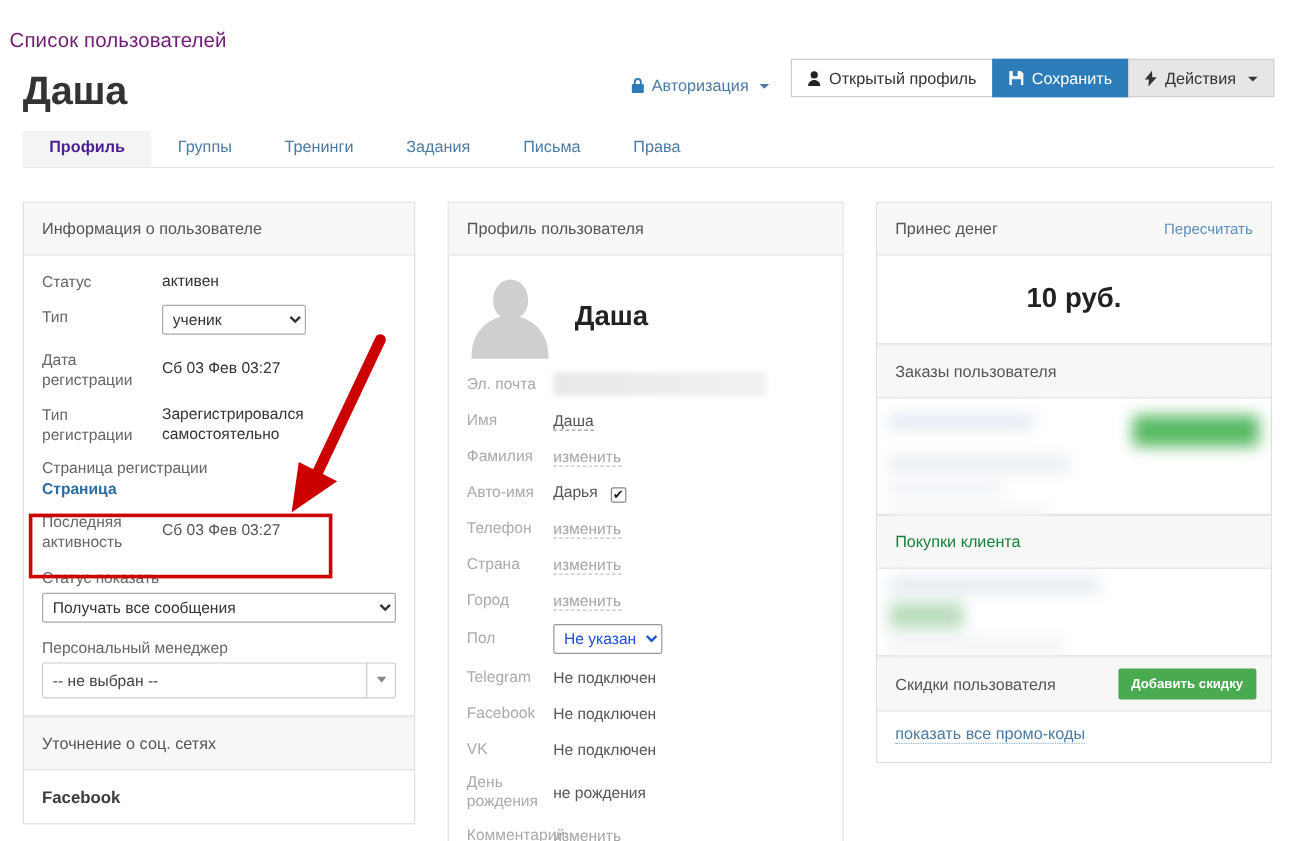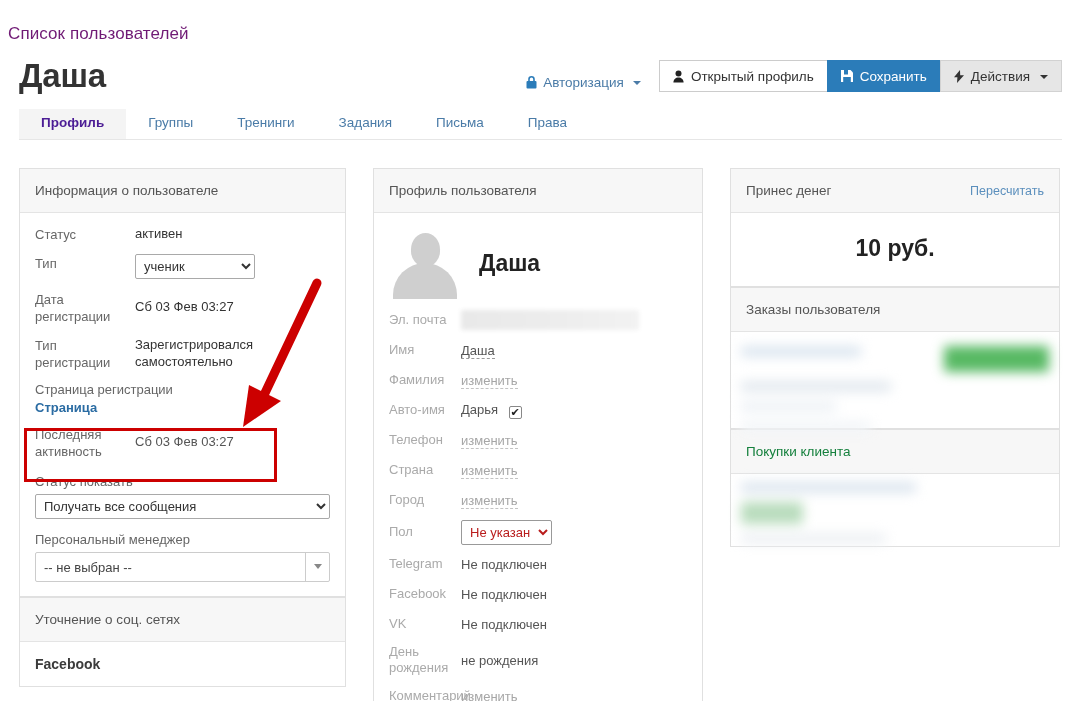--- a/index.html
+++ b/index.html
@@ -25,21 +25,21 @@
 
   
   .page-title {
     position: absolute; left: 19px; top: 57px;
     font-size: 33px; font-weight: bold; color: #333;
     letter-spacing: -.2px;
   }
 
   
   .actions {
-    position: absolute; right: 24px; top: 60px;
+    position: absolute; right: 24px; top: 49px;
     display: flex; align-items: stretch; height: 44px;
   }
   .auth-link {
     display: flex; align-items: center; gap: 6px;
     font-size: 13.5px; color: #4a7ba7;
     padding-right: 18px; cursor: pointer; white-space: nowrap;
   }
   .auth-link .lock {
     display: inline-block; width: 11px; height: 12px; position: relative;
   }
@@ -168,21 +168,21 @@
   .editable {
     border-bottom: 1px dashed #999; cursor: pointer; color: #555;
   }
   .editable.grey { color: #a6a6a6; border-bottom-color: #c3c3c3; }
   .blurred-email {
     width: 178px; height: 20px;
     background: linear-gradient(90deg,#e9e9e9,#ededed 55%,#f2f2f2);
     filter: blur(2px); border-radius: 2px;
   }
   .sel-gender {
-    font-size: 13px; height: 25px; padding: 2px 4px; color: #b91c1c;
+    font-size: 13px; height: 25px; padding: 2px 4px; color: #1d4ed8;
     border: 1px solid #999; background: #fff; border-radius: 2px;
     font-family: "Liberation Sans", sans-serif;
   }
   .chk {
     width: 13px; height: 13px; border: 1px solid #888; background: #fff;
     display: inline-flex; align-items: center; justify-content: center;
     font-size: 11px; color: #222; margin-left: 7px; vertical-align: -2px;
     border-radius: 2px;
   }
 
@@ -464,20 +464,29 @@
       </div>
       <div class="panel-body" style="height:72px;padding:8px 10px 0 10px;">
         <div class="blur-block">
           <div class="bl-line" style="width:175px;background:#dde6ef;"></div>
           <div class="bl-line" style="width:62px;height:22px;background:#b9dcbd;"></div>
           <div class="bl-line" style="width:145px;background:#eef1f4;"></div>
         </div>
       </div>
     </div>
 
+    <div class="panel" style="margin-bottom:0;">
+      <div class="panel-head" style="padding:9px 12px 9px 15px;">
+        <span>Скидки пользователя</span>
+        <button class="btn-green">Добавить скидку</button>
+      </div>
+      <div class="panel-body" style="padding:10px 15px 14px 15px;">
+        <span class="promo-link">показать все промо-коды</span>
+      </div>
+    </div>
 
   </div>
 
   <svg class="arrow-svg" viewBox="0 0 110 160">
     <path d="M92 8 L40 118" stroke="#cc0000" stroke-width="9" stroke-linecap="round" fill="none"></path>
     <path d="M18 152 L24 110 L56 126 Z" fill="#cc0000"></path>
   </svg>
   <div class="redbox"></div>
 
 </div>

